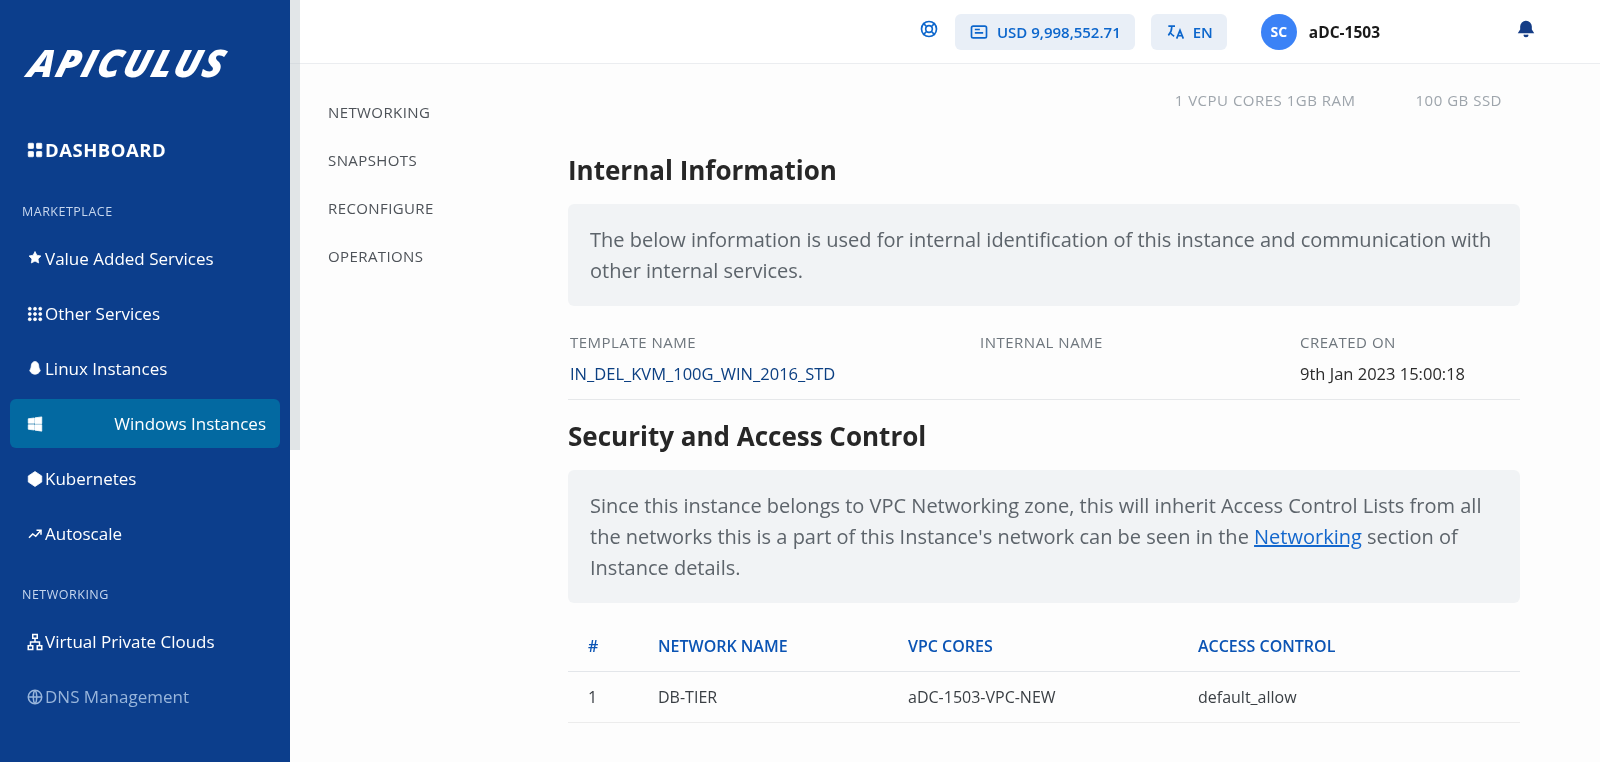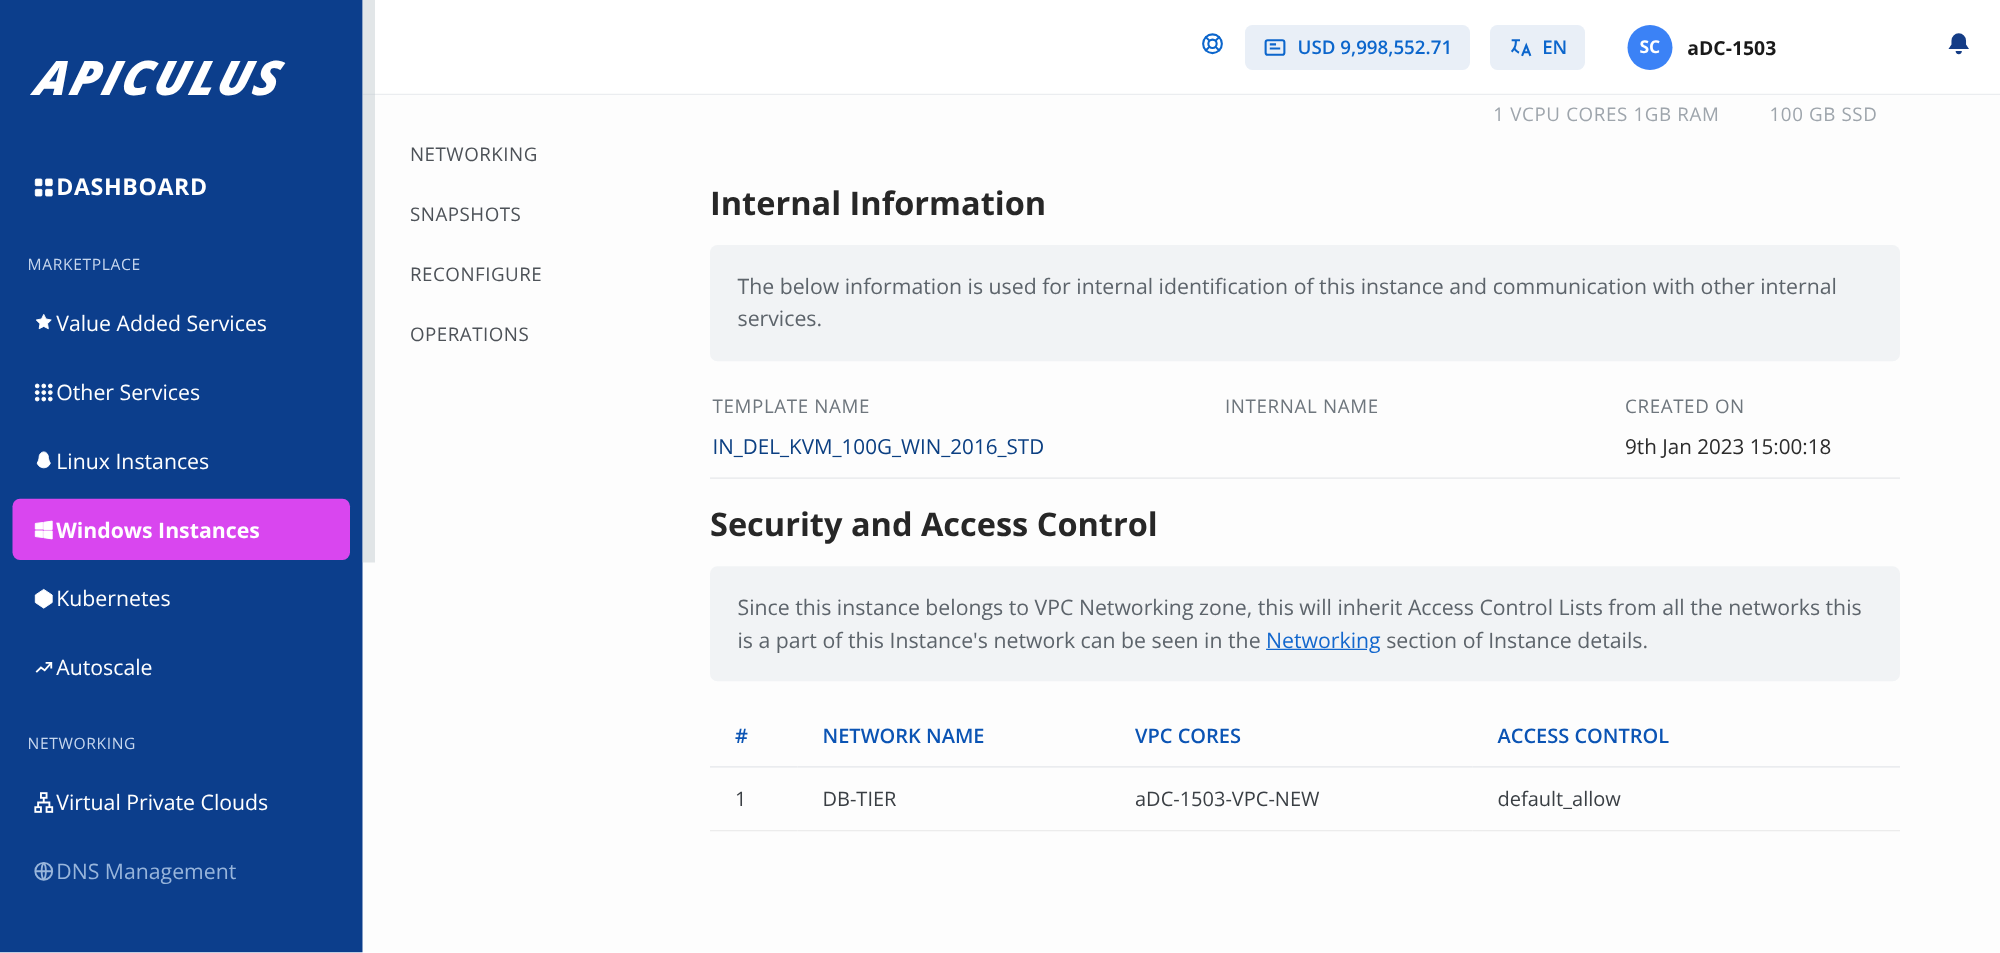--- a/index.html
+++ b/index.html
@@ -11,45 +11,45 @@
 
     
     .sidebar { width:290px; min-width:290px; background:#0c3e8c; color:#fff; height:100%; position:relative; padding-top:8px; }
     .sidebar-scroll-edge { position:absolute; top:0; right:-10px; width:10px; height:450px; background:#bfc7cc; opacity:.45; }
     .brand { padding:28px 24px 30px 30px; font-size:38px; font-weight:800; letter-spacing:2px; font-style:italic;}
     .brand .ltri { display:inline-block; transform:skewX(-15deg); }
 
     .side-item { display:flex; align-items:center; padding:13px 14px; margin:6px 10px; border-radius:6px; color:#fff; font-size:17px; cursor:pointer; }
     .side-item.dash { font-weight:700; font-size:18.5px; letter-spacing:.5px; }
     .side-item.dim  { color:#98b5db; }
-    .side-item.active { background:#d946ef; font-weight:700; }
+    .side-item.active { background:#0369a1; font-weight:400;justify-content:space-between; }
     .side-section { padding:22px 22px 8px; font-size:12.5px; font-weight:400; letter-spacing:.5px; color:#c7d7ee; }
     .sicon { width:21px; height:21px; display:inline-flex; align-items:center; justify-content:center; flex-shrink:0;}
     .sicon svg { width:18px; height:18px; fill:currentColor; stroke:currentColor; }
 
     
     .main { flex:1; display:flex; flex-direction:column; overflow:hidden; }
 
     
-    .topbar { height:76px; display:flex; align-items:center; justify-content:flex-end; padding:0 23px; gap:16px; border-bottom:1px solid #ebedf0;}
+    .topbar { height:64px; display:flex; align-items:center; justify-content:flex-end; padding:0 64px; gap:16px; border-bottom:1px solid #ebedf0;}
     .pill { display:flex; align-items:center; gap:8px; padding:8px 14px; border-radius:6px; background:#e9eff7; color:#0c66cc; font-weight:600; font-size:15px; cursor:pointer;}
     .topbar svg { width:20px; height:20px; stroke:#0c66cc; fill:none; }
     .avatar { width:36px; height:36px; border-radius:50%; background:#3b82f6; color:#fff; display:flex; align-items:center; justify-content:center; font-weight:700; font-size:14px; }
     .acct { display:flex; align-items:center; gap:12px; font-weight:700; font-size:15.5px; color:#1a1a1a; margin-left:18px; }
 
     
     .content { flex:1; display:flex; overflow:hidden; background:#fdfdfd;}
     .subtabs { width:270px; padding:24px 0 0 38px; }
     .subtabs .tab { padding:14px 0; color:#4d5258; font-size:15px; letter-spacing:.4px; cursor:pointer; font-weight:500;}
     .pagebody { flex:1; padding:6px 80px 30px 8px; overflow:auto; }
 
     
-    .faint-row { color:#9ea5ac; font-size:15px; letter-spacing:.5px; display:flex; gap:40px; padding:0 18px 24px; justify-content:flex-end; }
+    .faint-row { color:#9ea5ac; font-size:15px; letter-spacing:.5px; display:flex; gap:60px; padding:0 18px 24px; justify-content:flex-end;margin-top:20px; }
     .section-title { font-size:26px; font-weight:700; color:#272727; margin:18px 0 16px; }
-    .info-card { background:#f1f3f5; border-radius:6px; padding:20px 22px; color:#5d646b; font-size:17px; line-height:1.55; }
+    .info-card { background:#f1f3f5; border-radius:6px; padding:20px 22px; color:#5d646b; font-size:20px; line-height:1.55; }
     .info-card a { color:#1367cd; text-decoration:underline; }
 
     .meta-row { display:flex; gap:70px; padding:26px 2px 14px; border-bottom:1px solid #e6e8ea; margin-bottom:10px; flex-wrap:wrap;}
     .meta-block .mlabel { color:#6e767d; font-size:15px; letter-spacing:.5px; margin-bottom:10px; }
     .meta-block .mvalue { color:#0b3f82; font-size:16.5px; }
     .meta-block .mvalue.plain { color:#2c2c2c; }
 
     .tbl { width:100%; border-collapse:collapse; }
     .tbl th,.tbl td { text-align:left; padding:14px 20px; font-size:16px; }
     .tbl th { color:#0b54b4; border-bottom:1px solid #e3e6ea; font-weight:600;}

